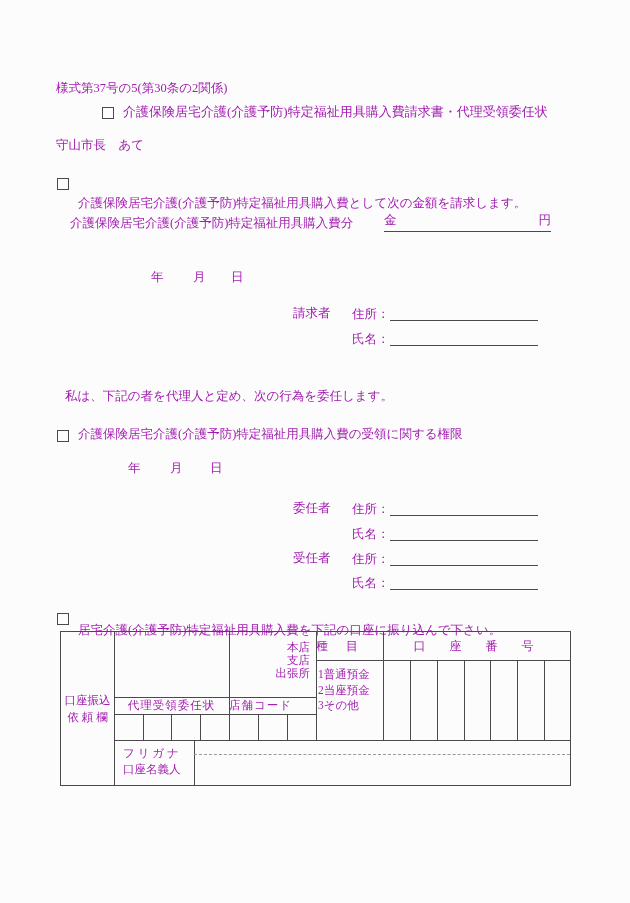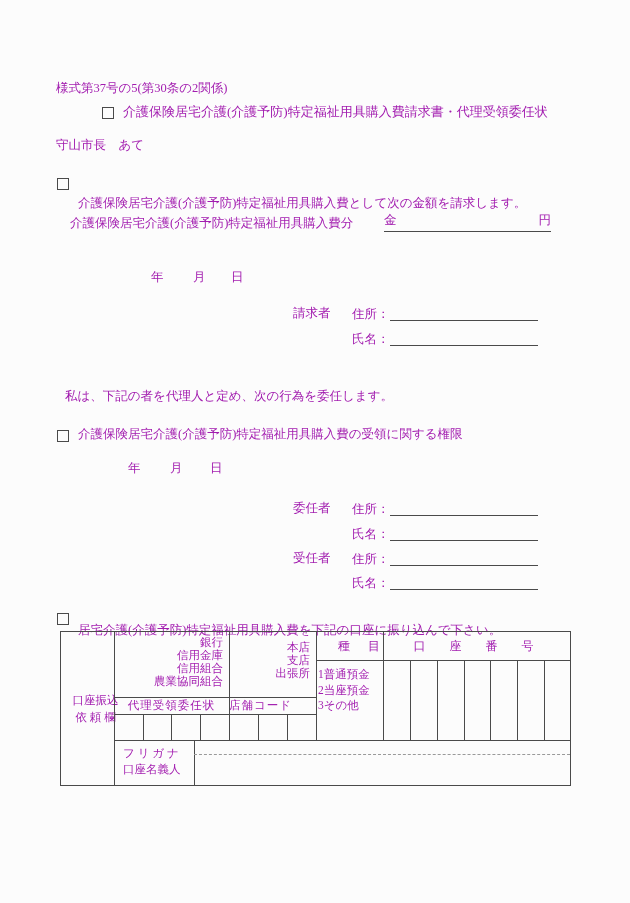--- a/index.html
+++ b/index.html
@@ -44,35 +44,35 @@
     font-size:11.5px;
   }
   .cell { position:absolute; box-sizing:border-box; }
   .vl { position:absolute; width:1px; background:#4a4a4a; }
   .hl { position:absolute; height:1px; background:#4a4a4a; }
   .dash { position:absolute; height:0; border-top:1px dashed #9a9a9a; }
   .depositor {
     left:0; top:0; width:53px; height:153px;
     display:flex; flex-direction:column;
     justify-content:center; align-items:center;
-    gap:3px; line-height:14px;margin-left:8px;
+    gap:3px; line-height:14px;
   }
   .bank-names {
     left:53px; top:0; width:115px; height:65px;
     text-align:right; padding:4px 6px 0 0;
     line-height:12.9px;
   }
   .branch-names {
     left:168px; top:0; width:87px; height:65px;
     text-align:right; padding:9px 6px 0 0;
     line-height:12.9px;
   }
   .type-header {
     left:255px; top:0; width:67px; height:28px;
-    text-align:right; line-height:28px;
+    text-align:left; line-height:28px;
     font-size:12px; letter-spacing:3px;
   }
   .number-header {
     left:322px; top:0; width:187px; height:28px;
     text-align:center; line-height:28px;
     font-size:12px; letter-spacing:6px;
   }
   .type-options {
     left:253px; top:28px; width:67px; height:80px;
     padding:7px 0 0 4px; line-height:15.5px;
@@ -151,26 +151,20 @@
   <span class="checkbox" style="left:57px; top:613px;"></span>
   <div class="abs" style="left:78px; top:610px;margin-top:12px;">居宅介護(介護予防)特定福祉用具購入費を下記の口座に振り込んで下さい。</div>
 
   <div class="acct-table">
 
     <div class="cell depositor">
       <div>口座振込</div>
       <div>依 頼 欄</div>
     </div>
 
-    <div class="cell bank-names">
-      <div>銀行</div>
-      <div>信用金庫</div>
-      <div>信用組合</div>
-      <div>農業協同組合</div>
-    </div>
 
     <div class="cell branch-names">
       <div>本店</div>
       <div>支店</div>
       <div>出張所</div>
     </div>
 
     <div class="cell type-header">種　目</div>
 
     <div class="cell number-header">口　座　番　号</div>

